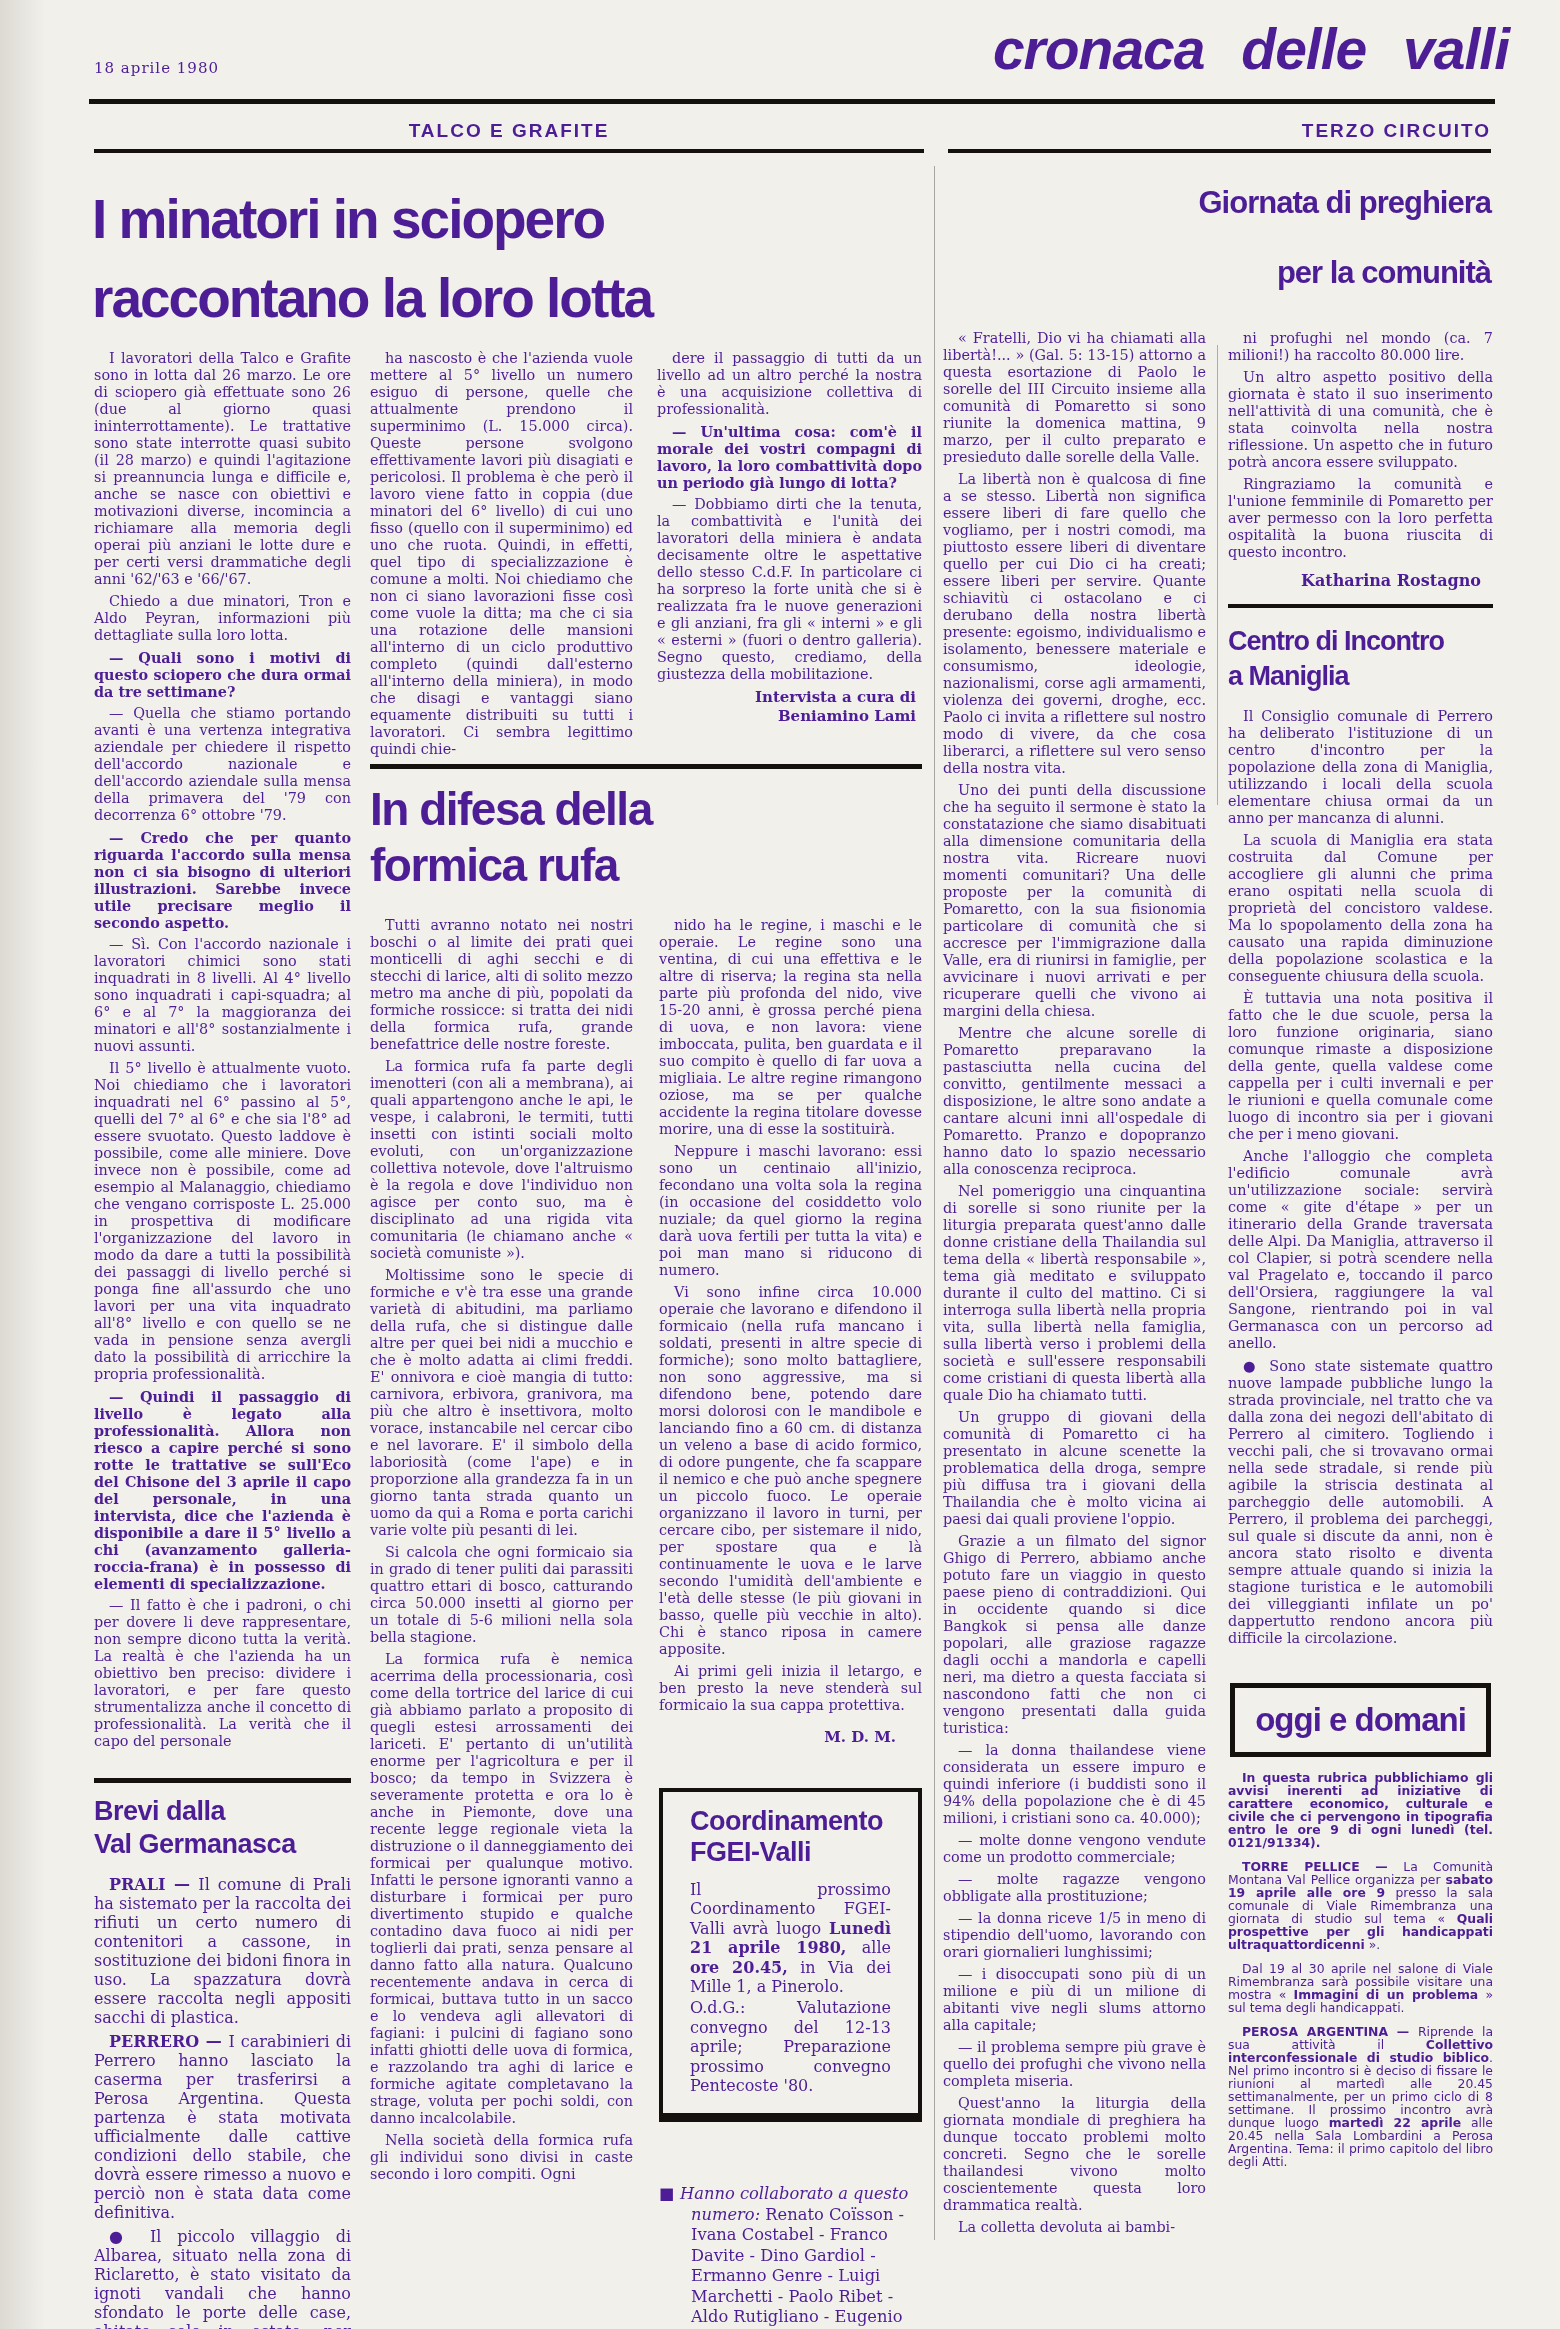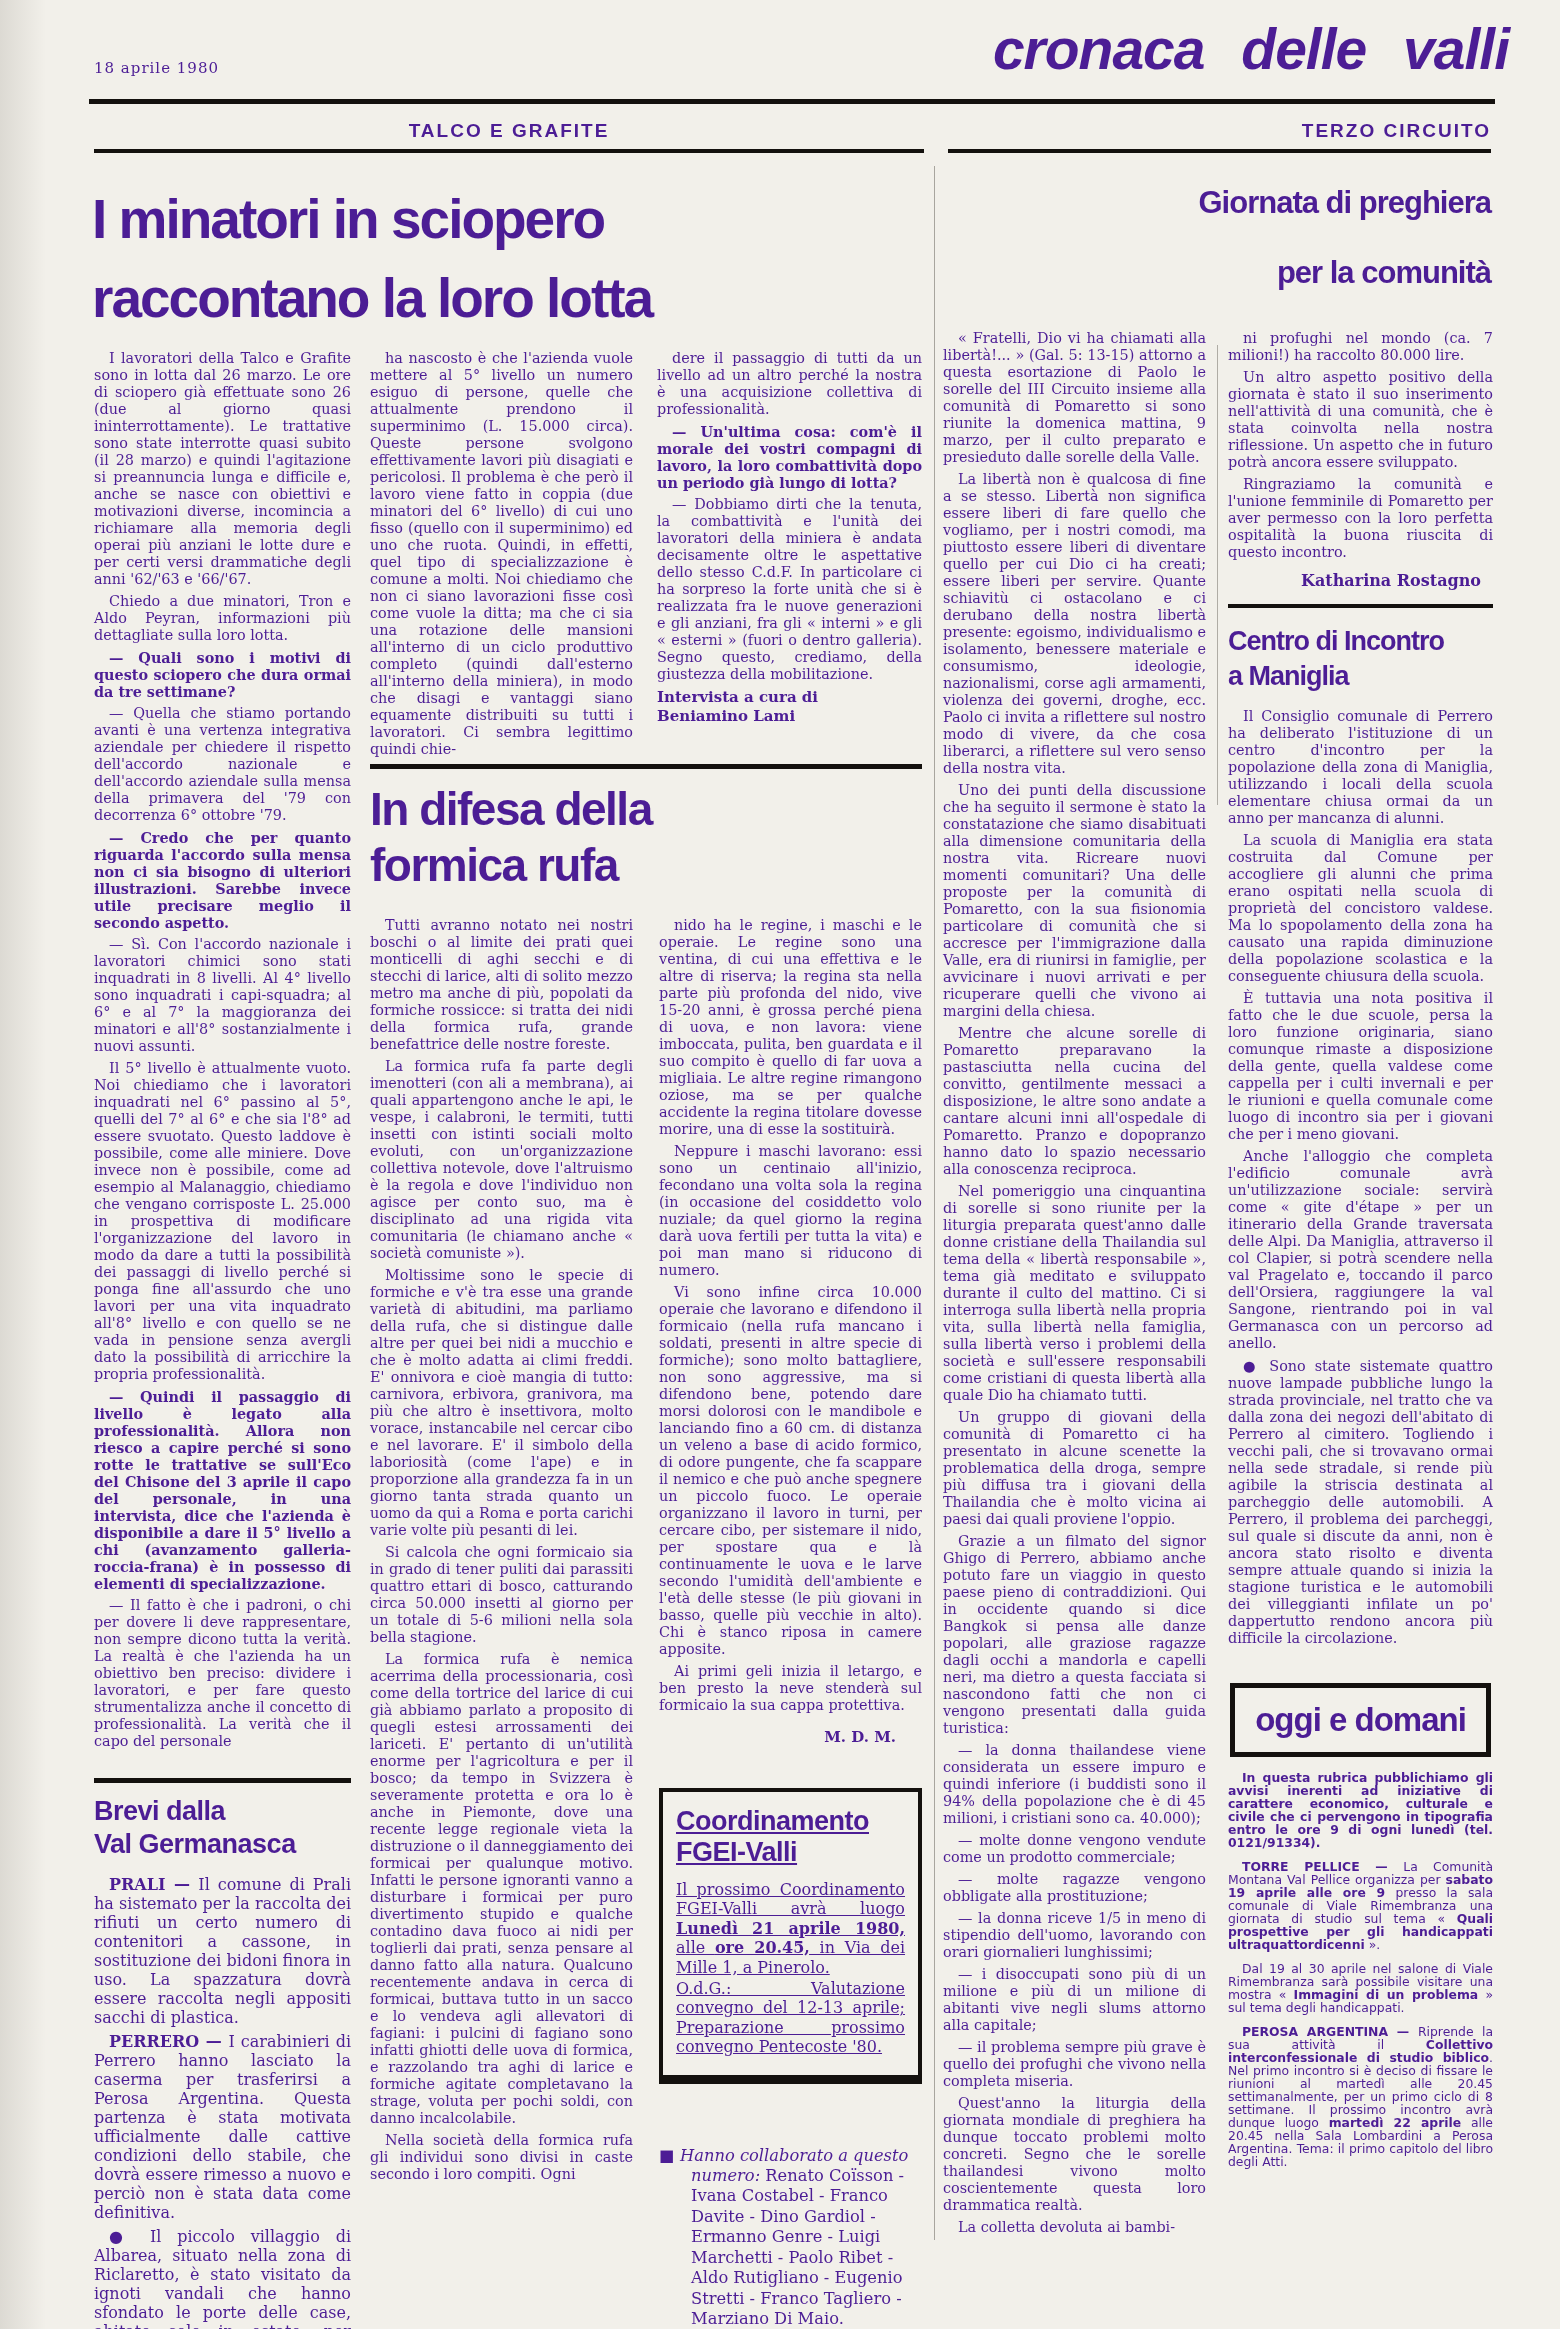--- a/index.html
+++ b/index.html
@@ -34,32 +34,32 @@
   .col1{left:94px;top:350px;width:257px;}
   .col2{left:370px;top:350px;width:263px;}
   .col3{left:657px;top:350px;width:265px;}
   .formica{left:370px;top:764px;width:552px;}
   .col4{left:943px;top:330px;width:263px;}
   .col5{left:1228px;top:330px;width:265px;}
 
   .bodytext p{font-size:14.4px;line-height:17px;text-align:justify;text-indent:15px;margin:0 0 5px;}
   .lg p{font-size:16px;line-height:19px;}
 
-  .byline{font-weight:bold;font-size:15px;line-height:19px;margin-top:0;padding-right:6px;}
+  .byline{text-align:right;font-weight:bold;font-size:15px;line-height:19px;margin-top:0;padding-right:6px;}
 
   .sec-rule{height:5px;background:#14110e;margin:28px 0 12px;}
   .brevi-head{font-weight:bold;font-size:27px;line-height:33px;letter-spacing:-0.5px;margin:0 0 14px;}
 
   .art-rule{height:5px;background:#14110e;margin:0 0 12px;}
   .formica-head{font-weight:bold;font-size:46px;line-height:56px;letter-spacing:-1.5px;margin:2px 0 24px;}
   .formica-cols{display:flex;gap:26px;}
   .fcol{width:263px;}
   .sig{text-align:right;font-weight:bold;font-size:15px;margin:14px 26px 0 0;}
 
-  .fgei{margin-top:42px;border:4px solid #14110e;border-bottom-width:9px;padding:12px 13px 16px;text-decoration:underline;}
+  .fgei{margin-top:42px;border:4px solid #14110e;border-bottom-width:9px;padding:12px 27px 16px;}
   .fgei-head{font-weight:bold;font-size:27px;line-height:31px;letter-spacing:-0.5px;margin:2px 0 12px;}
   .fgei p{font-size:16px;line-height:19.4px;text-indent:0;text-align:justify;margin:0 0 2px;}
 
   .credits{margin-top:62px;font-size:16.3px;line-height:20.4px;}
   .credits p{padding-left:32px;text-indent:-32px;text-align:left;margin:0;}
 
   .kat{text-align:right;font-weight:bold;font-size:16px;margin:10px 12px 14px 0;}
   .maniglia-rule{height:4px;background:#14110e;margin:0 0 16px;}
   .maniglia-head{font-weight:bold;font-size:27px;line-height:35px;letter-spacing:-1px;margin:0 0 14px;}
 

